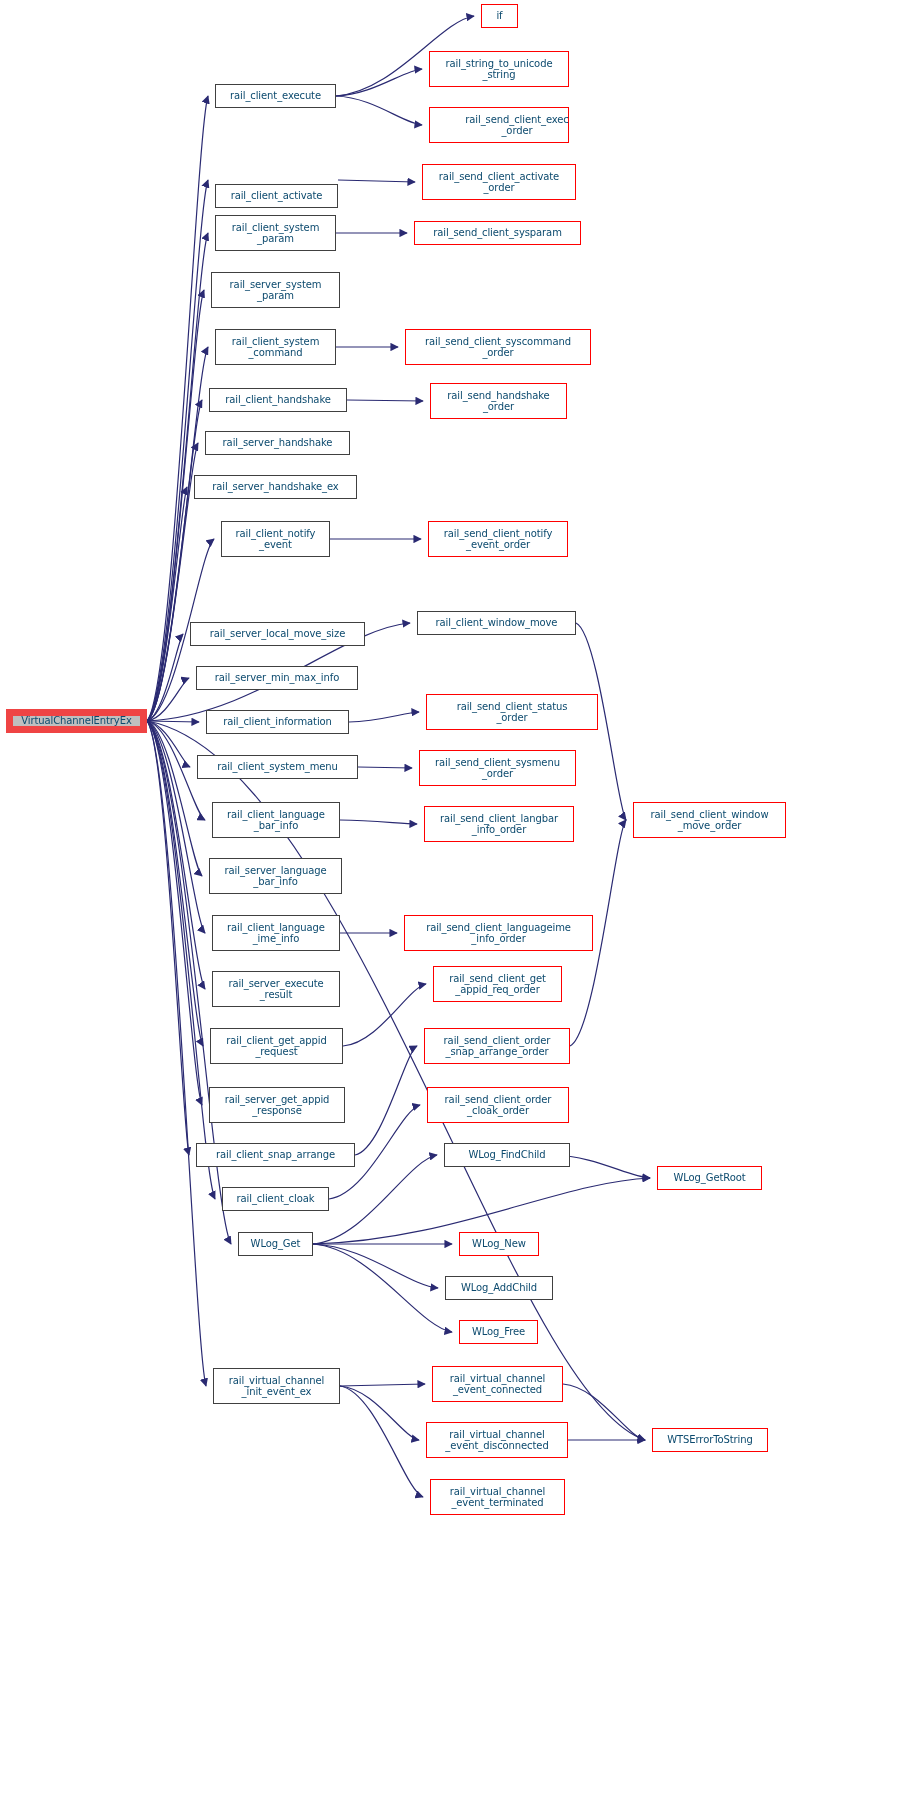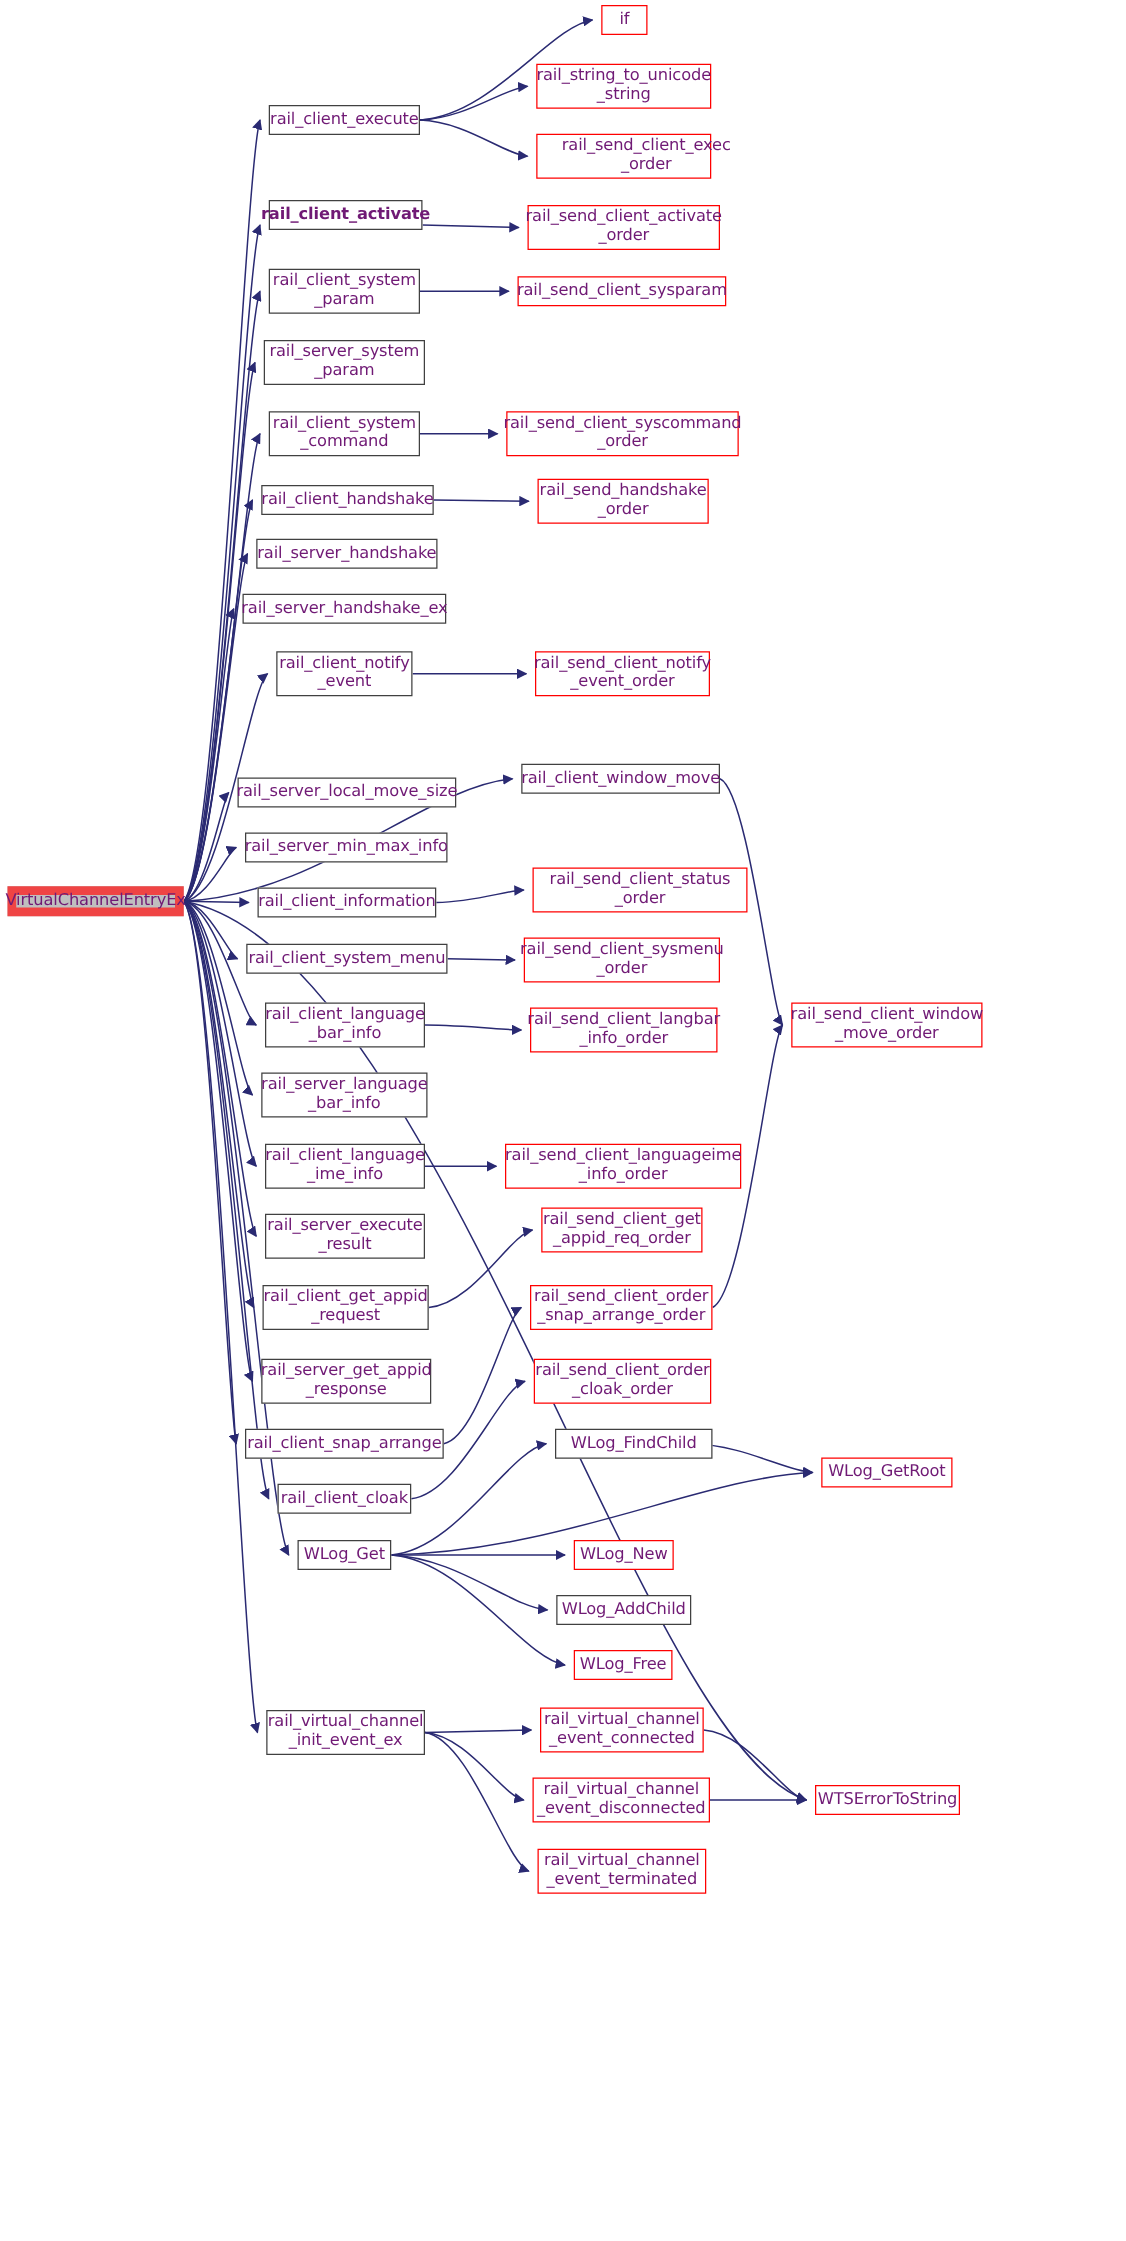--- a/index.html
+++ b/index.html
@@ -1,20 +1,20 @@
 <!DOCTYPE html>
 <html><head>
 <meta charset="utf-8">
 <style>
   html,body{margin:0;padding:0;background:#ffffff;}
   body{font-family:"DejaVu Sans","Liberation Sans",sans-serif;}
   #graph-root{position:relative;width:901px;height:1793px;background:#fff;overflow:hidden;}
   svg#edges{position:absolute;left:0;top:0;width:901px;height:1793px;}
   .node{position:absolute;box-sizing:border-box;display:flex;align-items:center;justify-content:center;
-        text-align:center;background:#ffffff;font-size:13px;color:#701a75;line-height:1.12;
+        text-align:center;background:#ffffff;font-size:10px;color:#0c4a6e;line-height:1.12;
         letter-spacing:-0.1px;padding:0 3px;}
   .node.black{border:1px solid #404040;}
   .node.red{border:1px solid #ff0000;}
   .node.root{border:7px solid #ef4444;background:#bfbfbf;}
   .node span{display:block;white-space:pre-line;}
 </style>
 </head>
 <body>
 
 <div id="graph-root">
@@ -91,21 +91,21 @@
         <span>if</span>
       </div>
       <div class="node red" style="left: 429px; top: 51px; width: 140px; height: 36px;">
         <span>rail_string_to_unicode
 _string</span>
       </div>
       <div class="node red" style="left: 429px; top: 107px; width: 140px; height: 36px; padding-left: 39px;">
         <span>rail_send_client_exec
 _order</span>
       </div>
-      <div class="node black" style="left: 215px; top: 160px; width: 123px; height: 24px; font-weight: bold;">
+      <div class="node black" style="left: 215px; top: 184px; width: 123px; height: 24px;">
         <span>rail_client_activate</span>
       </div>
       <div class="node red" style="left: 422px; top: 164px; width: 154px; height: 36px;">
         <span>rail_send_client_activate
 _order</span>
       </div>
       <div class="node black" style="left: 215px; top: 215px; width: 121px; height: 36px;">
         <span>rail_client_system
 _param</span>
       </div>

